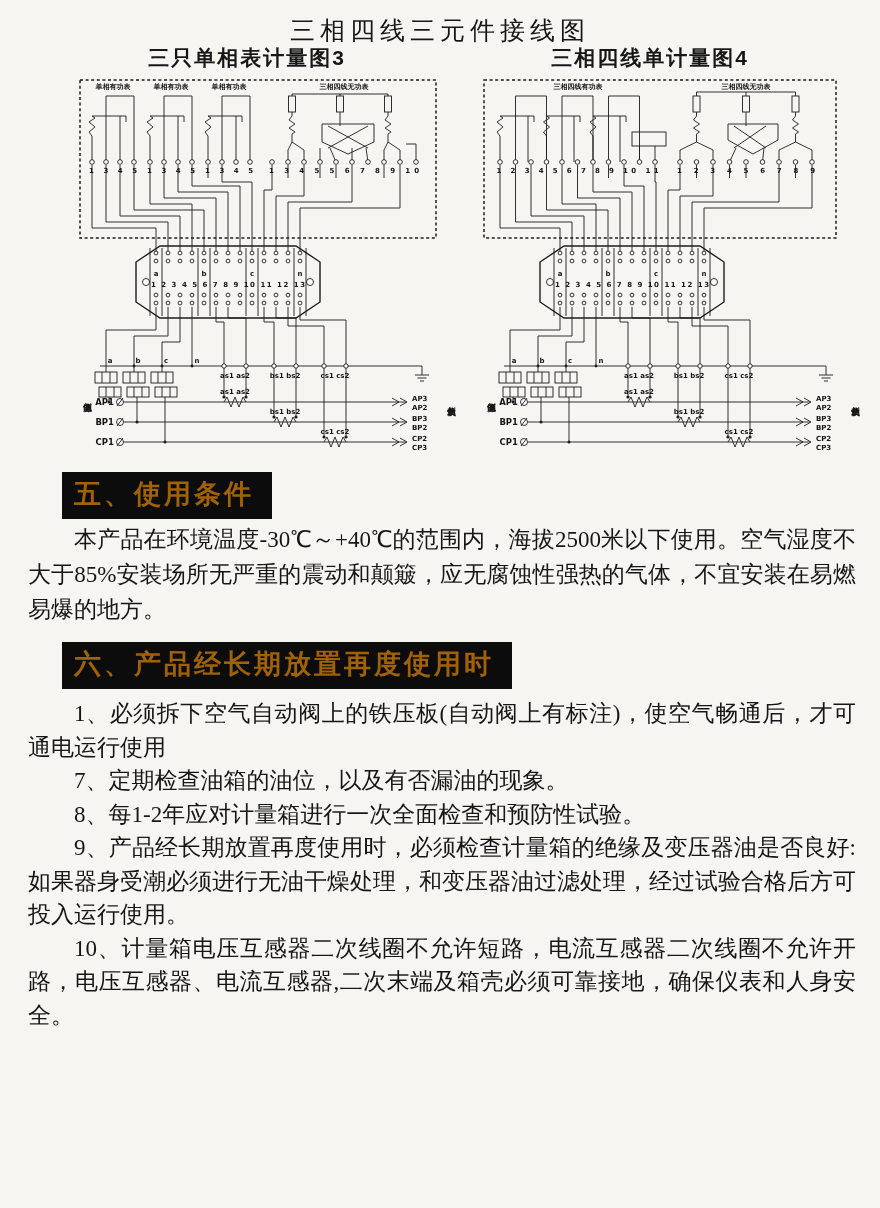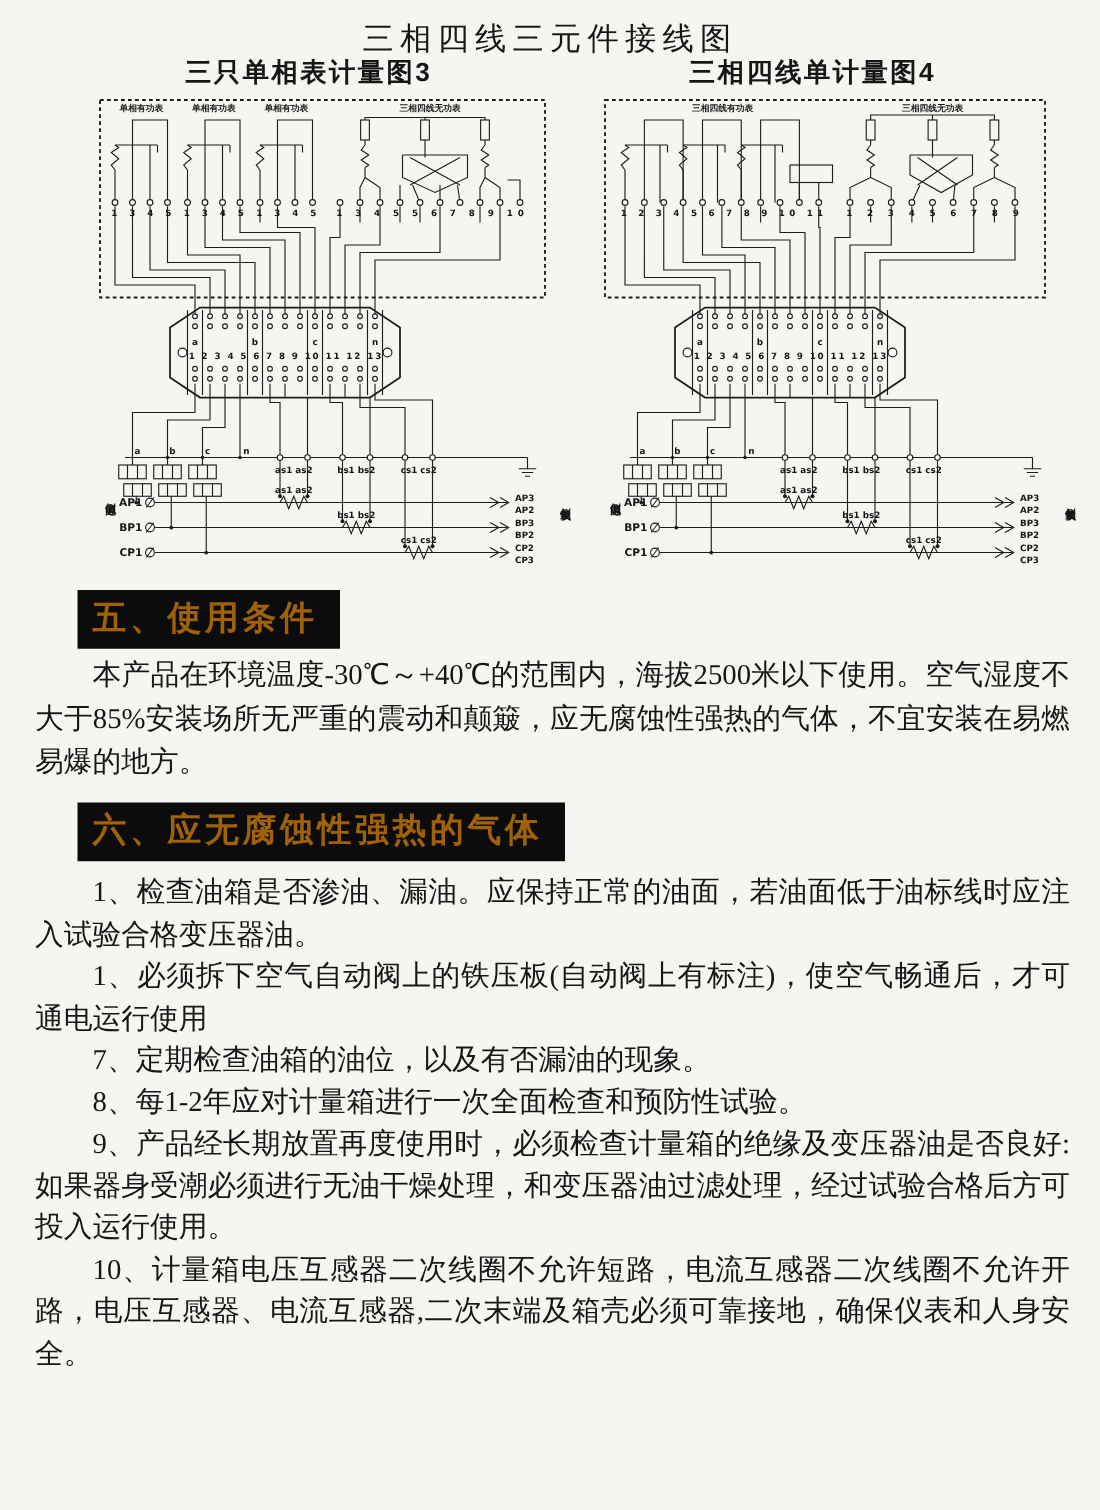--- a/index.html
+++ b/index.html
@@ -512,21 +512,20 @@
   <text class="lbl" x="336" y="380">CP3</text>
   <text class="lbl8 vert" x="12" y="326">电源侧</text>
   <text class="lbl8 vert" x="376" y="330">负载侧</text>
 </svg>
 
 <div class="sec-heading" id="h5">五、使用条件</div>
 <div class="bodytext" id="p5">
     <p>本产品在环境温度-30℃～+40℃的范围内，海拔2500米以下使用。空气湿度不大于85%安装场所无严重的震动和颠簸，应无腐蚀性强热的气体，不宜安装在易燃易爆的地方。</p>
   </div>
 
-<div class="sec-heading" id="h6">六、应无腐蚀性强热的气体</div>
+<div class="sec-heading" id="h6">六、产品经长期放置再度使用时</div>
 <div class="bodytext" id="list6">
-  <p>1、检查油箱是否渗油、漏油。应保持正常的油面，若油面低于油标线时应注入试验合格变压器油。</p>
   <p>1、必须拆下空气自动阀上的铁压板(自动阀上有标注)，使空气畅通后，才可通电运行使用</p>
   <p>7、定期检查油箱的油位，以及有否漏油的现象。</p>
   <p>8、每1-2年应对计量箱进行一次全面检查和预防性试验。</p>
   <p>9、产品经长期放置再度使用时，必须检查计量箱的绝缘及变压器油是否良好:如果器身受潮必须进行无油干燥处理，和变压器油过滤处理，经过试验合格后方可投入运行使用。</p>
   <p>10、计量箱电压互感器二次线圈不允许短路，电流互感器二次线圈不允许开路，电压互感器、电流互感器,二次末端及箱壳必须可靠接地，确保仪表和人身安全。</p>
 </div>
 
 </body></html>

